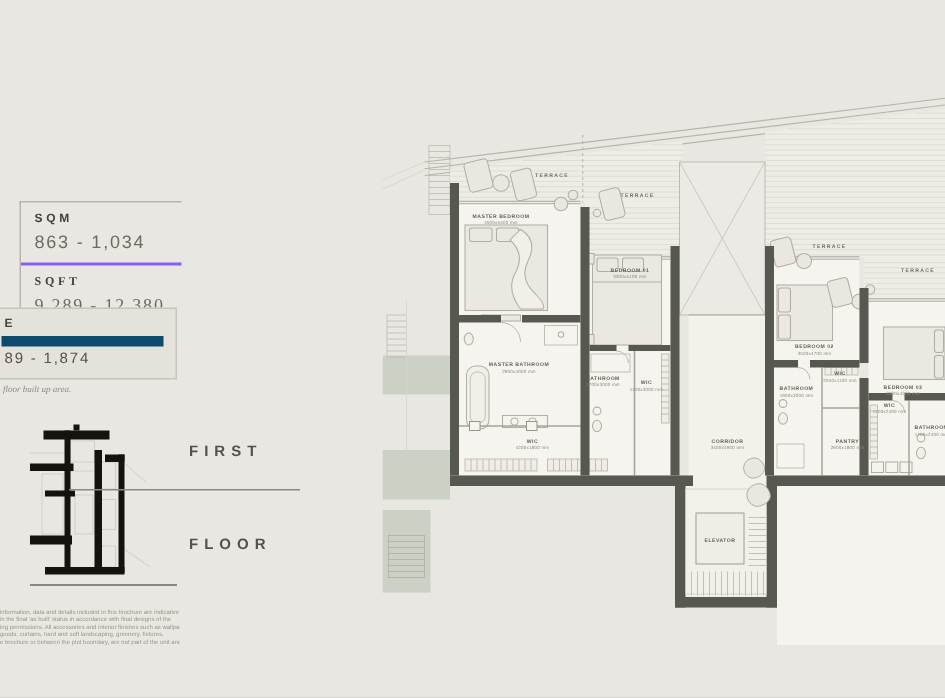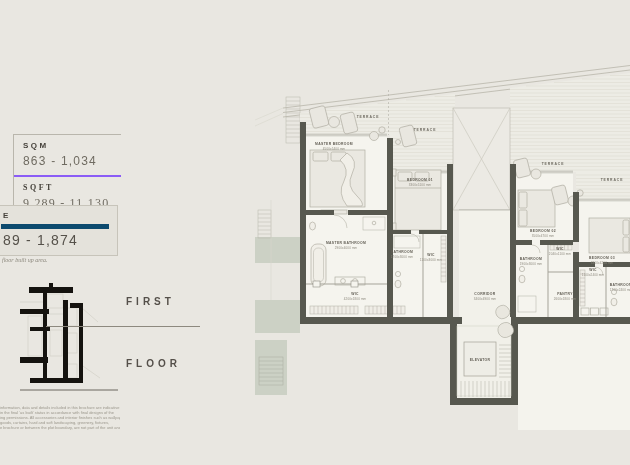--- a/index.html
+++ b/index.html
@@ -8,21 +8,21 @@
   
   .stats{position:absolute;left:13px;top:134px;width:107px;
          border-top:1px solid #b9b6ac;border-left:1px solid #b9b6ac;}
   .stat-block{padding:6px 0 7px 9px;}
   .stat-block+.stat-block{border-top:2px solid #8b5cf6;font-family:Liberation Serif, serif;}
   .stat-label{font-size:8px;font-weight:bold;letter-spacing:2.5px;color:#46423b;}
   .stat-value{font-size:12px;letter-spacing:1.2px;color:#6f6b61;margin-top:4px;white-space:nowrap;}
   .total-box{position:absolute;left:-30px;top:205px;width:148px;background:#e4e2db;
              border:1px solid #c7c4ba;padding:4px 8px 5px 30px;box-sizing:border-box;}
   .tb-title{font-size:8px;font-weight:bold;letter-spacing:1px;color:#46423b;padding:1px 0 4px 2px;}
-  .tb-row{border-top:5px solid #0c4a6e;padding:3px 0 2px 2px;font-size:14px;
+  .tb-row{border-top:7px solid #0c4a6e;padding:3px 0 2px 2px;font-size:10px;
           letter-spacing:1.2px;color:#55514a;white-space:nowrap;}
   .footnote{position:absolute;left:2px;top:257px;font-size:6px;font-style:italic;
             color:#8d897e;font-family:"Liberation Serif",serif;white-space:nowrap;}
   
   .leader{position:absolute;left:46px;top:326px;width:154px;height:1px;background:#8d897f;}
   .ff{position:absolute;left:126px;font-size:10px;font-weight:bold;letter-spacing:4px;color:#55504a;}
   .ff1{top:296px;} .ff2{top:330px;margin-top:28px;}
   
   .disclaimer{position:absolute;left:0;top:406px;width:120px;font-size:4px;
               line-height:4.9px;color:#9b978c;}
@@ -40,21 +40,21 @@
 
 <div class="page">
 
   <div class="stats">
     <div class="stat-block">
       <div class="stat-label">SQM</div>
       <div class="stat-value">863 - 1,034</div>
     </div>
     <div class="stat-block">
       <div class="stat-label">SQFT</div>
-      <div class="stat-value">9,289 - 11,130</div>
+      <div class="stat-value">9,289 - 12,380</div>
     </div>
   </div>
 
   <div class="total-box">
     <div class="tb-title">E</div>
     <div class="tb-row">89 - 1,874</div>
   </div>
   <div class="footnote">floor built up area.</div>
 
   <svg class="section-svg" width="100" height="118" viewBox="0 0 100 118">

